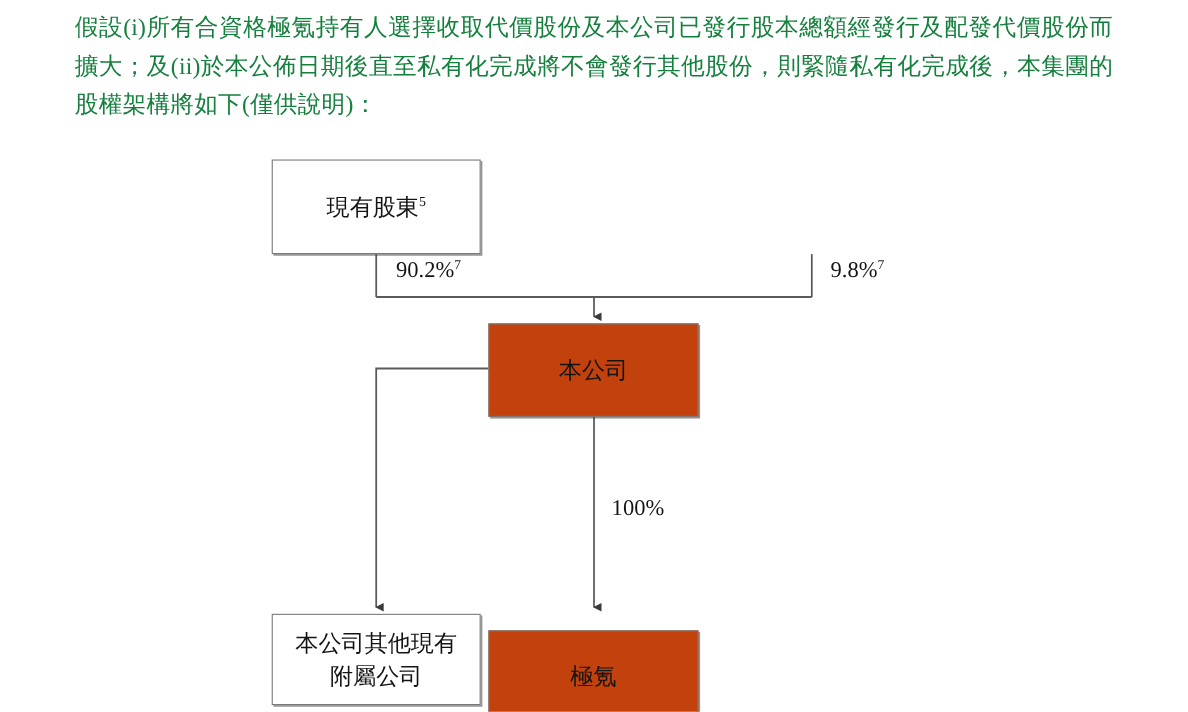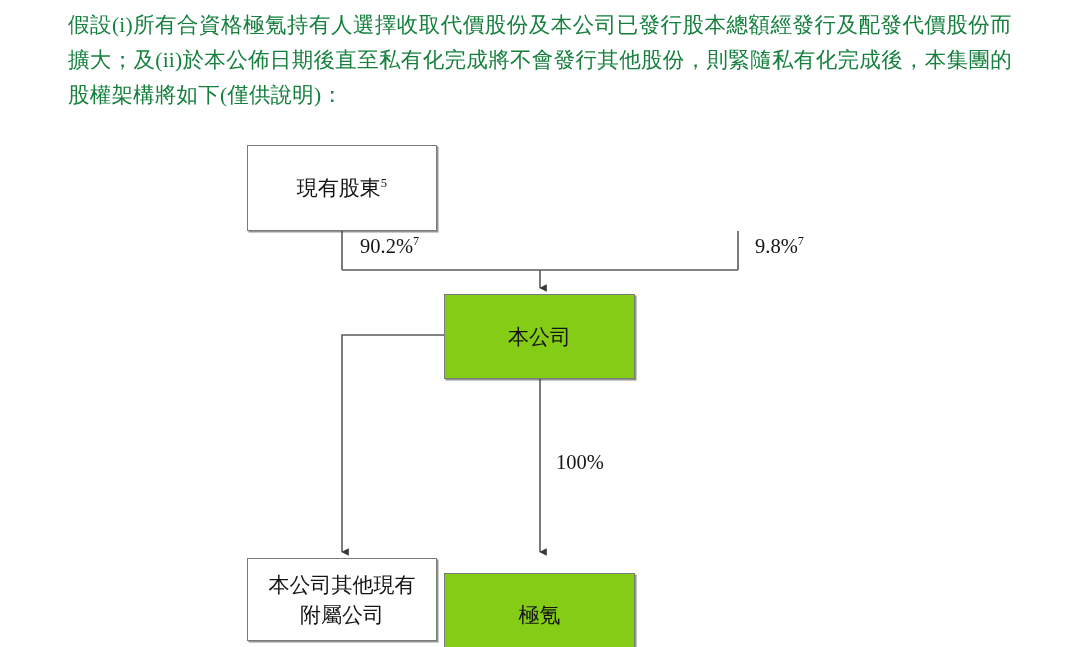--- a/index.html
+++ b/index.html
@@ -55,21 +55,21 @@
     display: flex;
     align-items: center;
     justify-content: center;
     text-align: center;
     font-size: 21px;
     line-height: 30px;
     color: #141414;
     box-shadow: 1.5px 1.5px 0 0 rgba(60,60,60,0.55);
   }
   .node.shaded {
-    background: #84cc16;
+    background: #c2410c;
   }
   .node .node-text {
     display: block;
     padding: 0 6px;
     white-space: pre-line;
   }
   sup {
     font-size: 0.6em;
     vertical-align: super;
     line-height: 0;

